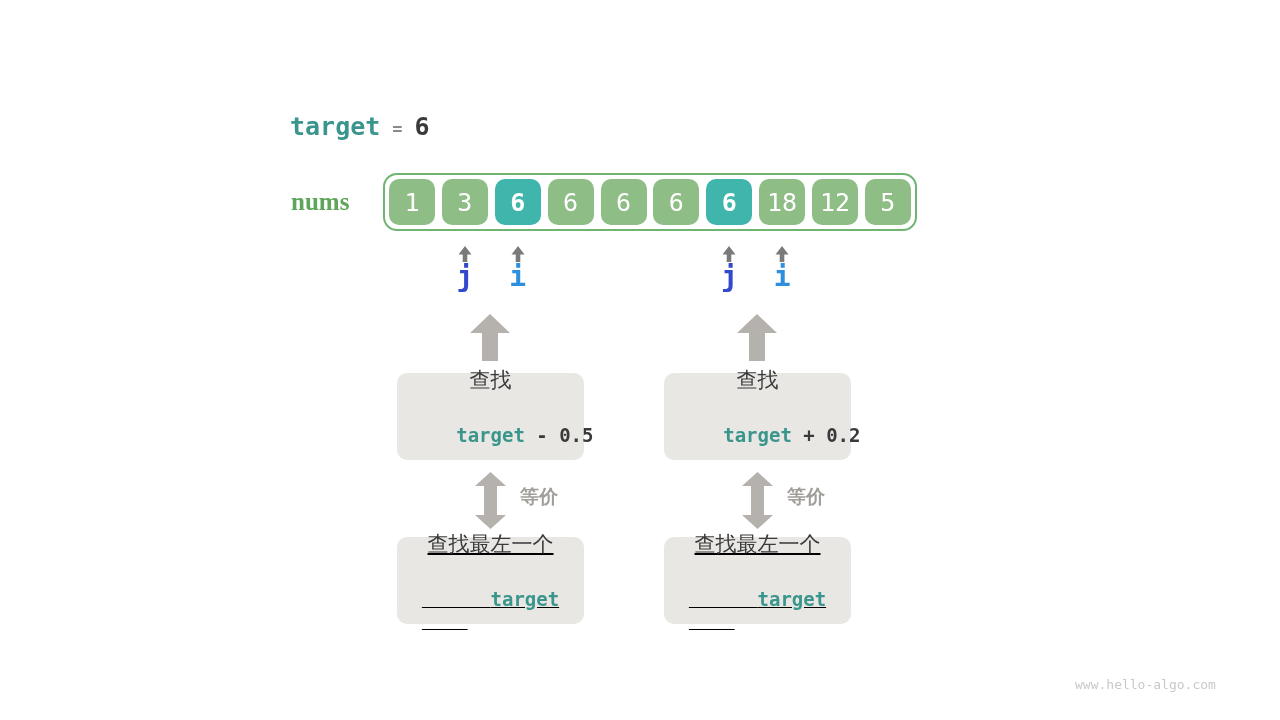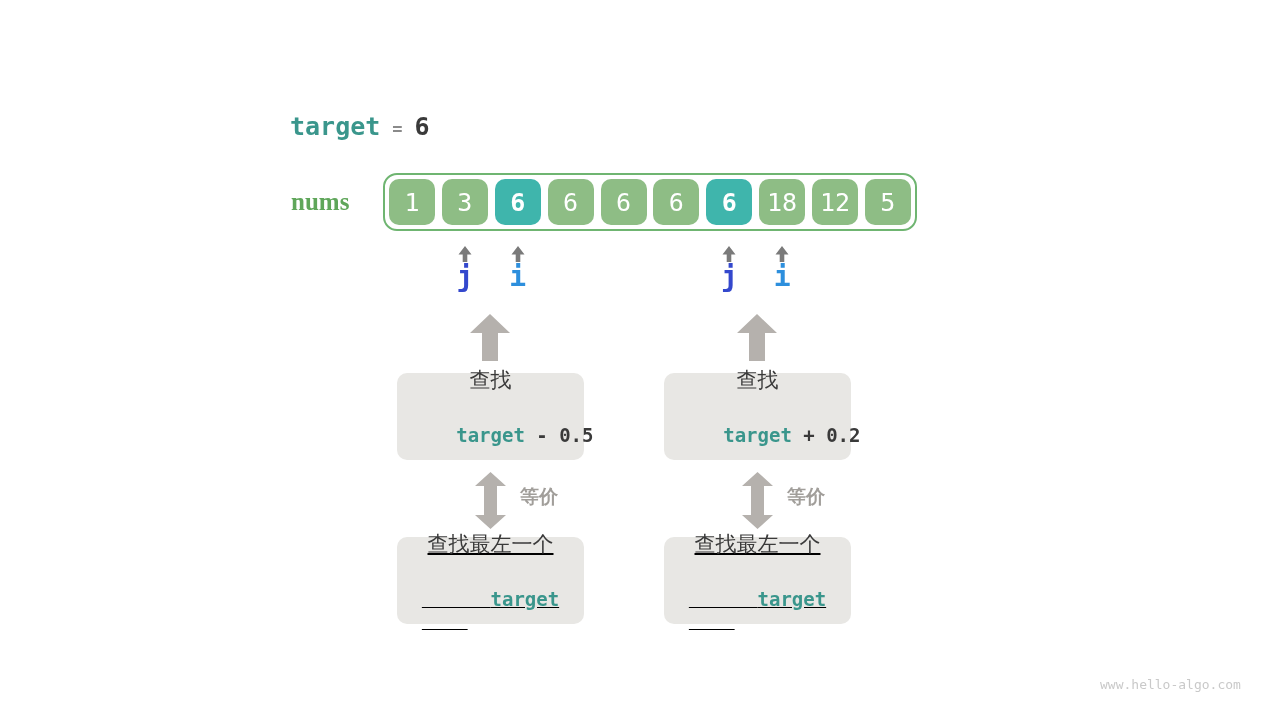--- a/index.html
+++ b/index.html
@@ -127,21 +127,21 @@
   .equiv-label {
     position: absolute; top: 484px;
     font-size: 19px; font-weight: bold; color: var(--equiv-gray);
   }
   .equiv-label.left { left: 520px; }
   .equiv-label.right { left: 787px; }
 
   
   .watermark {
     position: absolute;
-    top: 677px; left: 1100px;
+    top: 677px; left: 1075px;
     font-family: "DejaVu Sans Mono", "Liberation Mono", monospace;
     font-size: 13px; color: var(--watermark-gray);
   }
 </style>
 </head>
 <body>
 
 <div class="canvas">
 
   <div class="target-line">

